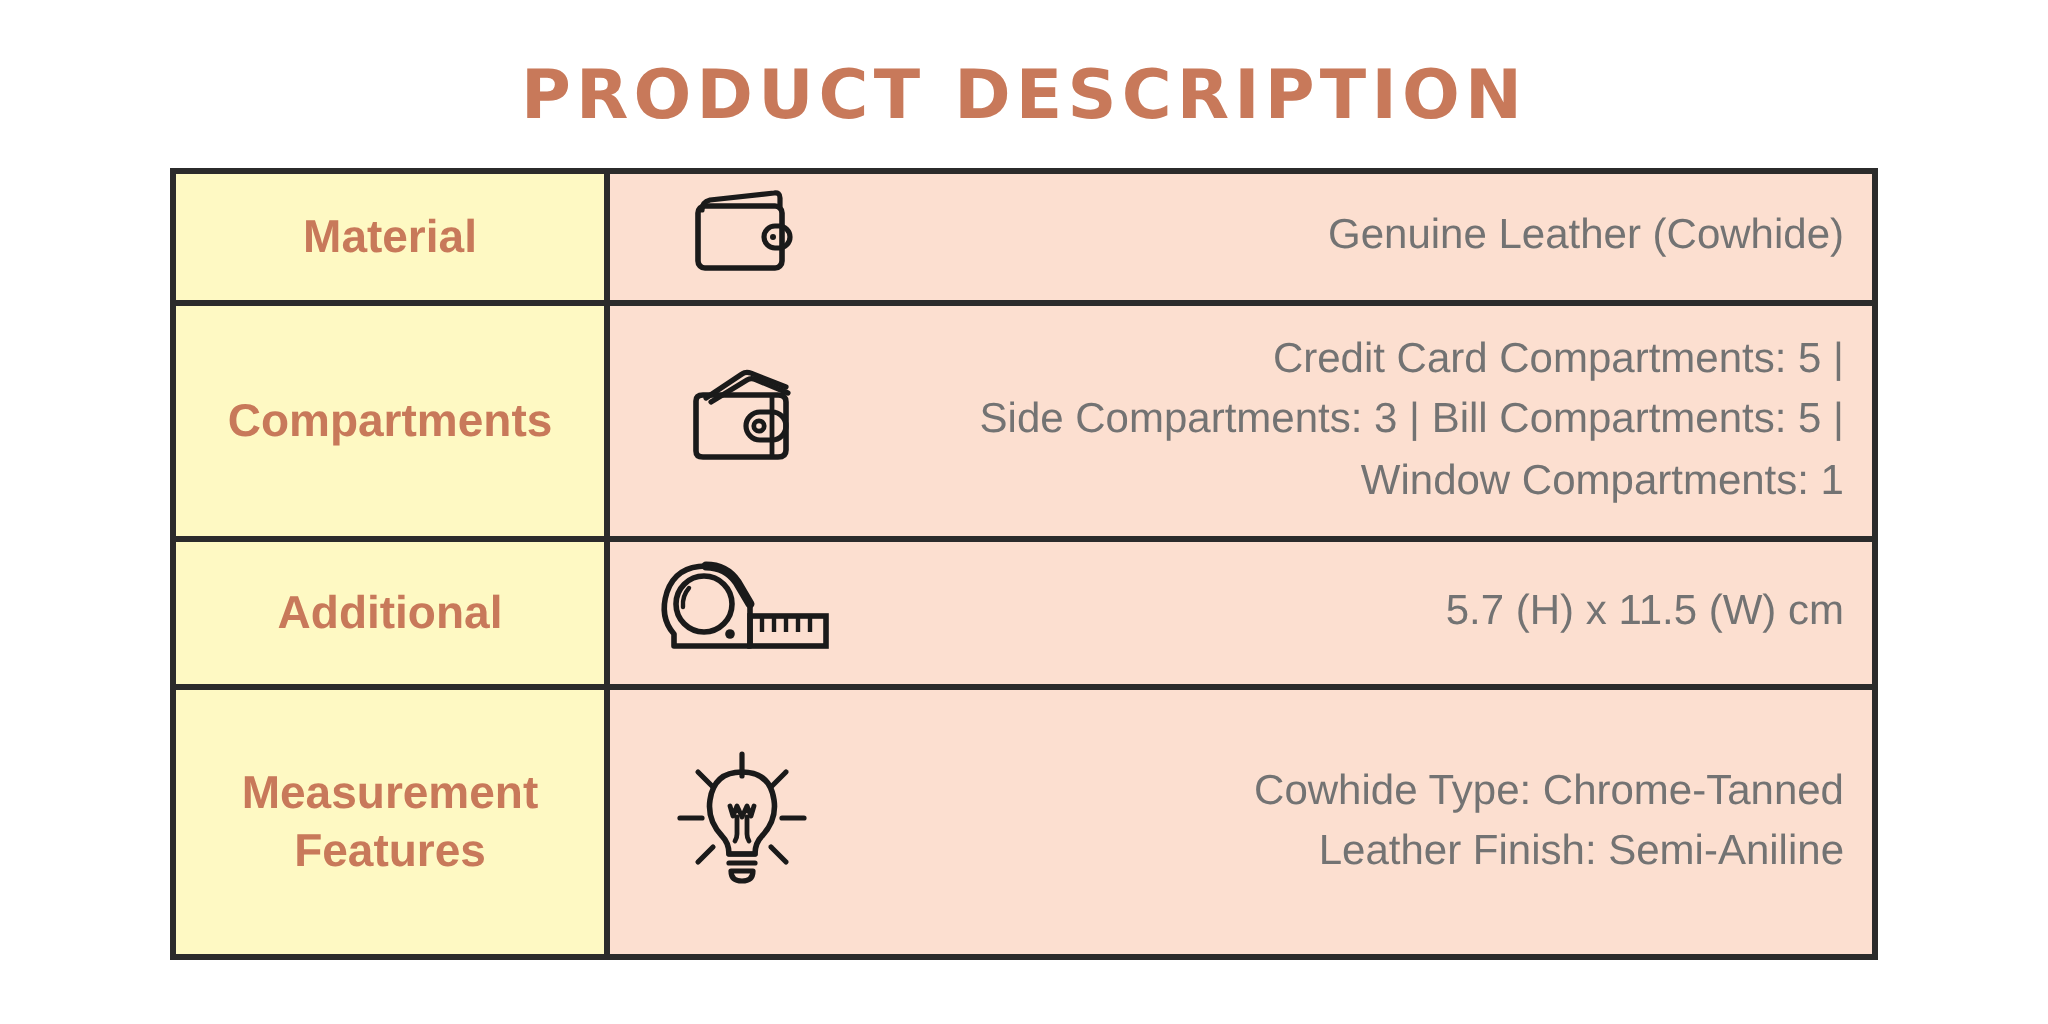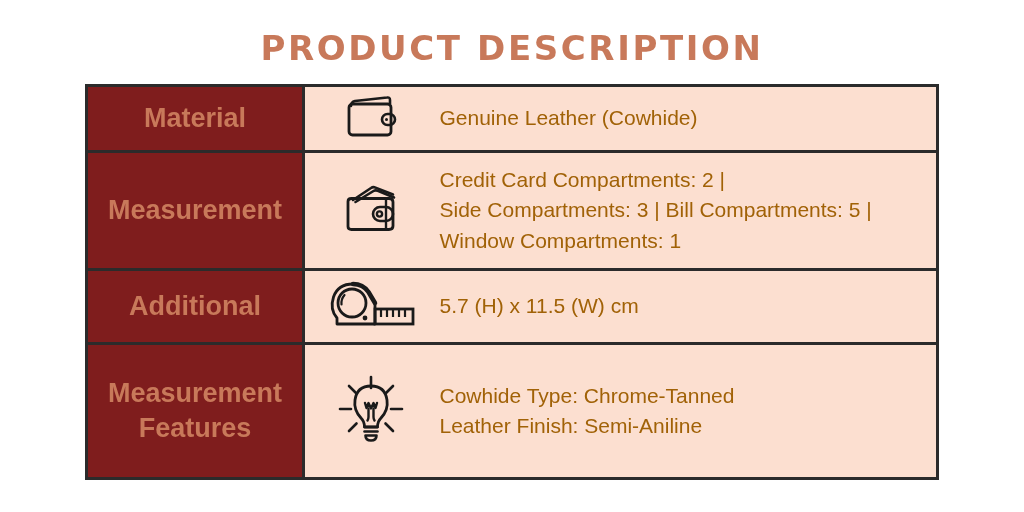--- a/index.html
+++ b/index.html
@@ -59,45 +59,45 @@
   }
 
   .row:last-child .cell-label,
   .row:last-child .cell-icon,
   .row:last-child .cell-value {
     border-bottom: none;
   }
 
   .cell-label {
     width: 217px;
-    background: #7f1d1d;
+    background: #fef9c3;
     border-right: 3px solid #2b2b2b;
     text-align: center;
     color: #c8795a;
     font-weight: bold;
-    font-size: 27px;
+    font-size: 23px;
     line-height: 1.28;
     padding: 6px 8px;
     margin-left: 15px;
   }
 
   .cell-icon {
     width: 128px;
     background: #fcdfd0;
     text-align: center;
     padding: 6px 0 6px 6px;
   }
 
   .cell-value {
     background: #fcdfd0;
-    color: #a16207;
+    color: #737373;
     font-size: 21px;
     line-height: 1.45;
     padding: 10px 14px 10px 8px;
-    text-align: left;
+    text-align: right;
   }
 
   .r-material .cell-label,
   .r-material .cell-icon,
   .r-material .cell-value { height: 66px; }
 
   .r-compartments .cell-label,
   .r-compartments .cell-icon,
   .r-compartments .cell-value { height: 118px; }
 
@@ -138,35 +138,35 @@
             <circle cx="43.5" cy="25.5" r="1.5" fill="#1a1a1a"></circle>
           </svg>
         </span>
       </div>
       <div class="cell-value">
         <span class="value-line">Genuine Leather (Cowhide)</span>
       </div>
     </div>
 
     <div class="row r-compartments">
-      <div class="cell-label">Measurement</div>
+      <div class="cell-label">Compartments</div>
       <div class="cell-icon">
         <span class="icon-wrap">
           <svg width="62" height="52" viewBox="0 0 62 52">
             <path d="M13 17 L31 5 Q33 3.6 35.5 4.6 L53 11.5" fill="none" stroke="#1a1a1a" stroke-width="2.6" stroke-linecap="round" stroke-linejoin="round"></path>
             <path d="M15.5 19 L33.5 8 Q35.5 6.8 37.8 7.8 L54 14.5" fill="none" stroke="#1a1a1a" stroke-width="2.6" stroke-linecap="round" stroke-linejoin="round"></path>
             <path d="M8 18.5 Q8 15.5 11.5 15.5 L49 15.5 Q53 15.5 53 19 L53 43 Q53 46.5 49 46.5 L11.5 46.5 Q8 46.5 8 43.5 Z" fill="none" stroke="#1a1a1a" stroke-width="2.8" stroke-linejoin="round"></path>
             <line x1="46" y1="15.5" x2="46" y2="46.5" stroke="#1a1a1a" stroke-width="2.4"></line>
             <rect x="33" y="24" width="20" height="14" rx="7" fill="none" stroke="#1a1a1a" stroke-width="2.6"></rect>
             <circle cx="39.5" cy="31" r="2.6" fill="none" stroke="#1a1a1a" stroke-width="2.4"></circle>
           </svg>
         </span>
       </div>
       <div class="cell-value">
-        <span class="value-line">Credit Card Compartments: 2 |</span>
+        <span class="value-line">Credit Card Compartments: 5 |</span>
         <span class="value-line">Side Compartments: 3 | Bill Compartments: 5 |</span>
         <span class="value-line">Window Compartments: 1</span>
       </div>
     </div>
 
     <div class="row r-measurement">
       <div class="cell-label">Additional</div>
       <div class="cell-icon">
         <span class="icon-wrap">
           <svg width="88" height="54" viewBox="0 0 88 54">

